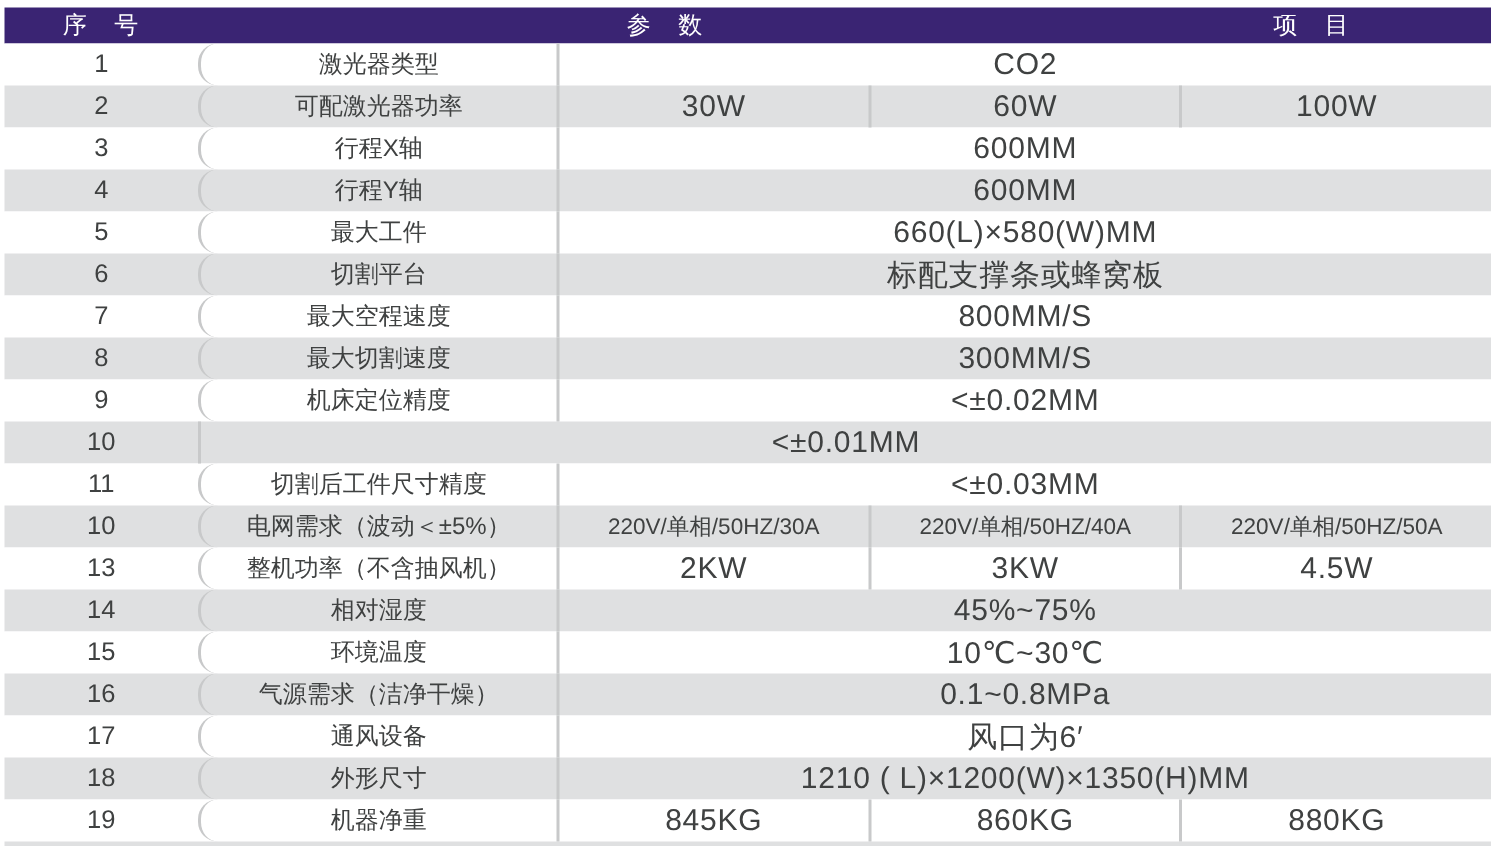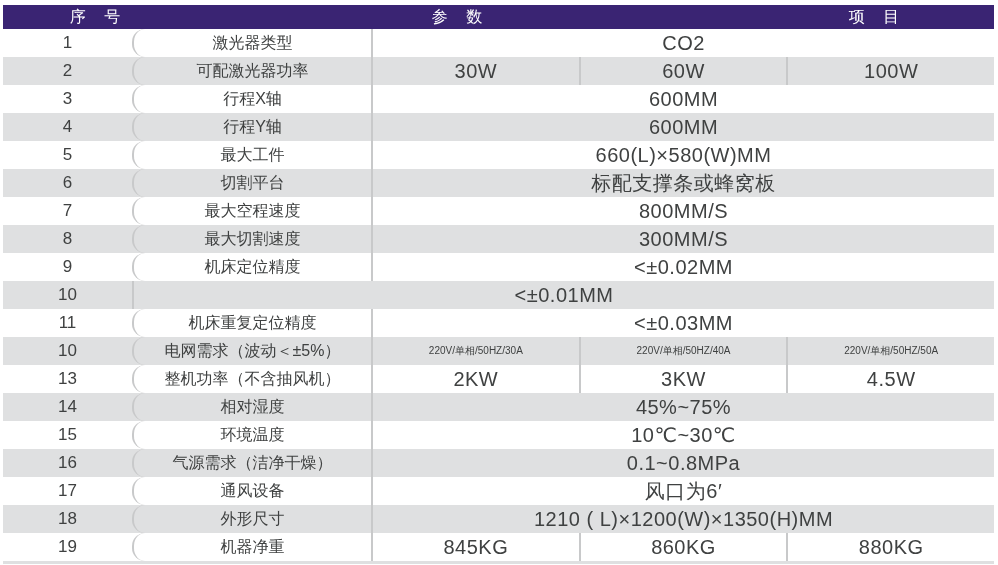--- a/index.html
+++ b/index.html
@@ -8,21 +8,21 @@
     font-family:"Liberation Sans","DejaVu Sans",sans-serif;
     color:#3f4141;
   }
   .spec-table{position:absolute;left:3px;top:5px;width:991px;}
   .hdr{
     display:flex;height:24px;background:var(--header-bg,#3a2473);
     color:var(--header-text,#ffffff);align-items:center;
     font-size:16px;word-spacing:12px;letter-spacing:1px;
   }
   .hdr-cell{display:flex;align-items:center;justify-content:center;height:100%;}
-  .h-no{width:129px;margin-left:28px;}
+  .h-no{width:129px;}
   .h-item{width:239px;}
   .h-param{flex:1;}
   .trow{display:flex;height:28px;background:#ffffff;}
   .trow.striped{background:var(--stripe,#dfe0e1);}
   .c-no{
     width:129px;display:flex;align-items:center;justify-content:center;
     font-size:17px;box-sizing:border-box;
   }
   .c-item{
     width:239px;display:flex;align-items:center;justify-content:center;
@@ -32,21 +32,21 @@
   }
   .c-params{
     flex:1;display:flex;box-sizing:border-box;
     border-left:2px solid var(--divider,#c8c9ca);
   }
   .pv{
     flex:1;display:flex;align-items:center;justify-content:center;
     font-size:20px;box-sizing:border-box;letter-spacing:0.5px;
   }
   .pv + .pv{border-left:2px solid var(--divider,#c8c9ca);}
-  .pv.small{font-size:10px;letter-spacing:0;}
+  .pv.small{font-size:15px;letter-spacing:0;}
   .pv.drop{}
   .bottom-strip{height:3px;background:var(--stripe,#dfe0e1);}
 </style>
 </head>
 <body style="--header-bg: #3a2473; --header-text: #ffffff; --stripe: #dfe0e1; --divider: #c8c9ca; color: rgb(63, 65, 65);">
 
 <div class="spec-table">
   <div class="hdr">
     <div class="hdr-cell h-no">序 号</div>
     <div class="hdr-cell h-param">参 数</div>
@@ -119,21 +119,21 @@
         </div>
       </div>
       <div class="trow striped">
         <div class="c-no">10</div>
         <div class="c-params">
           <div class="pv">&lt;±0.01MM</div>
         </div>
       </div>
       <div class="trow">
         <div class="c-no">11</div>
-        <div class="c-item">机床重复定位精度</div>
+        <div class="c-item">切割后工件尺寸精度</div>
         <div class="c-params">
           <div class="pv">&lt;±0.03MM</div>
         </div>
       </div>
       <div class="trow striped">
         <div class="c-no">10</div>
         <div class="c-item">电网需求（波动＜±5%）</div>
         <div class="c-params">
           <div class="pv small">220V/单相/50HZ/30A</div>
           <div class="pv small">220V/单相/50HZ/40A</div>

